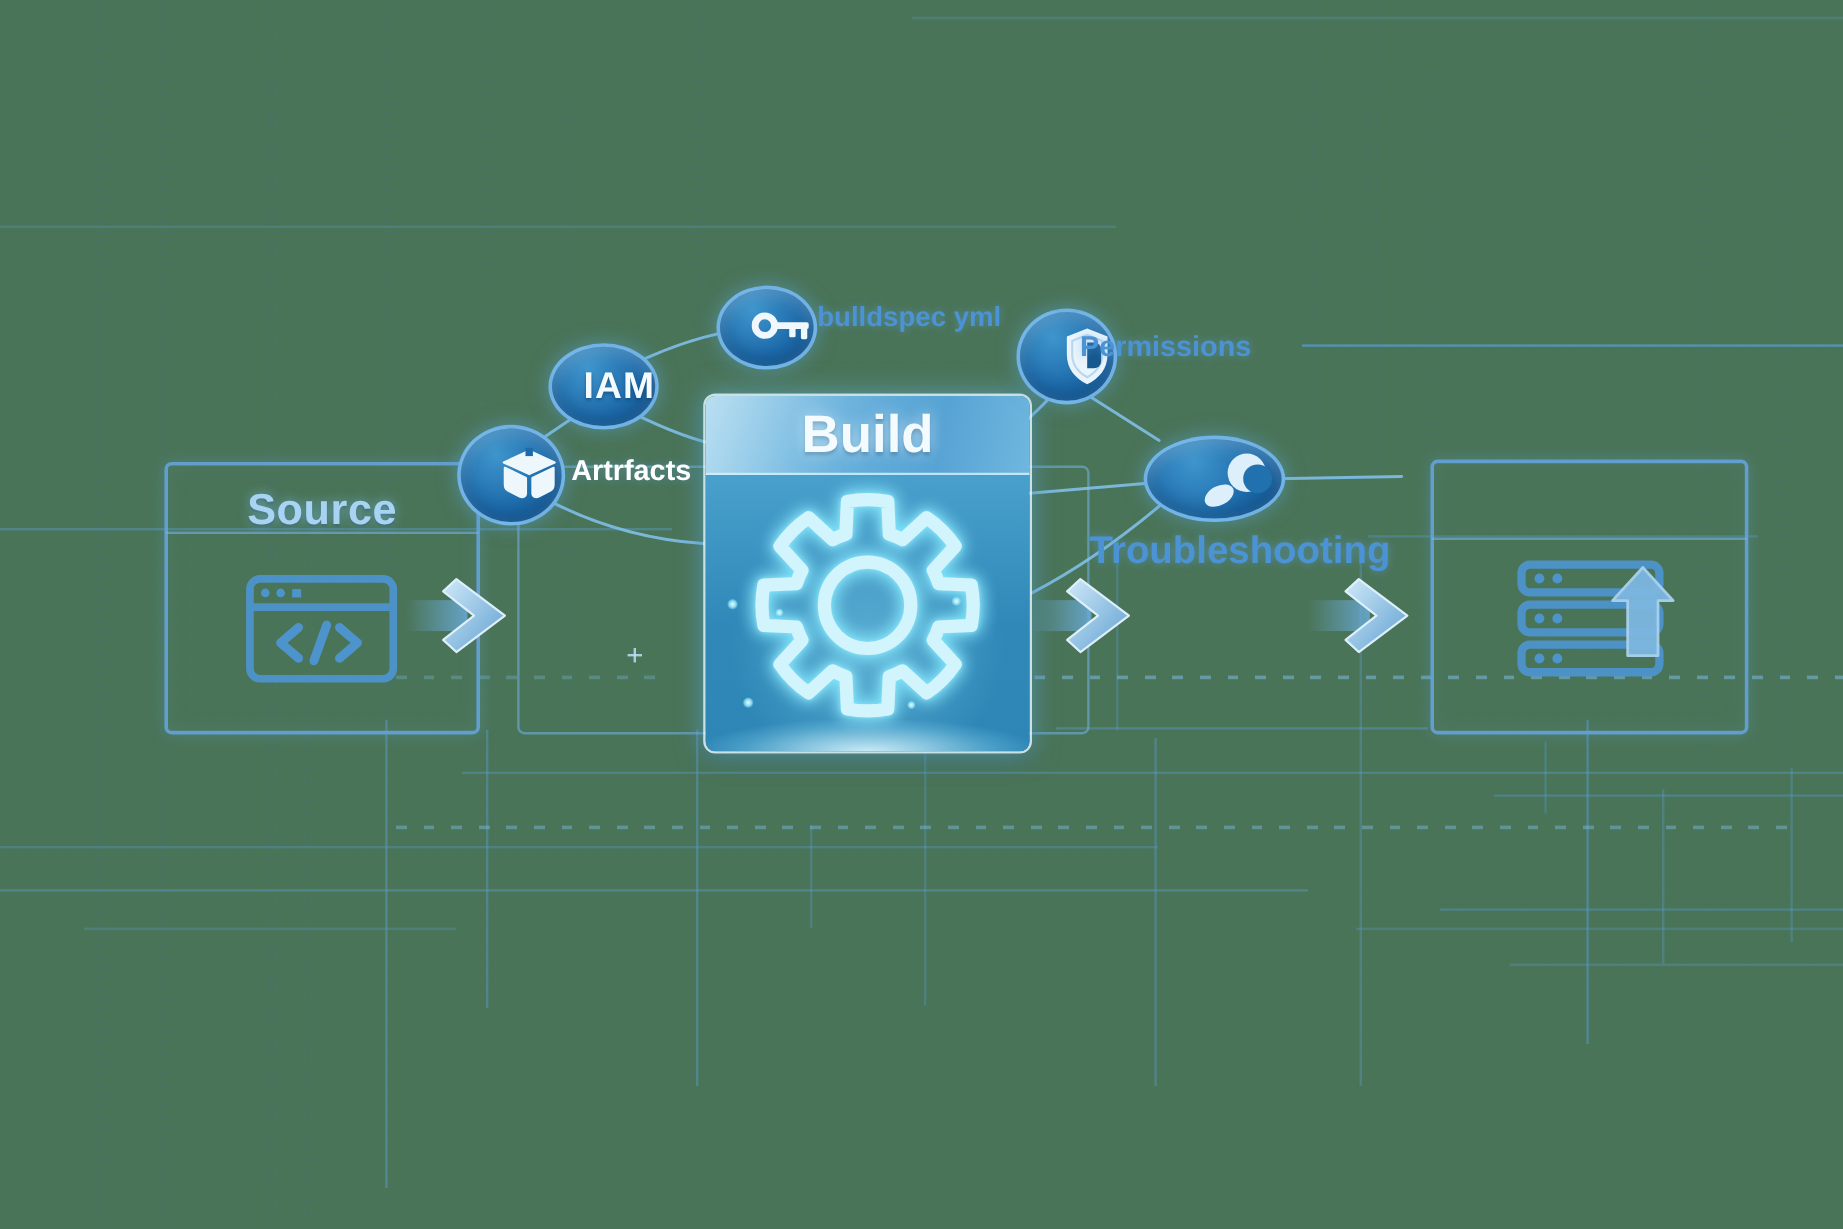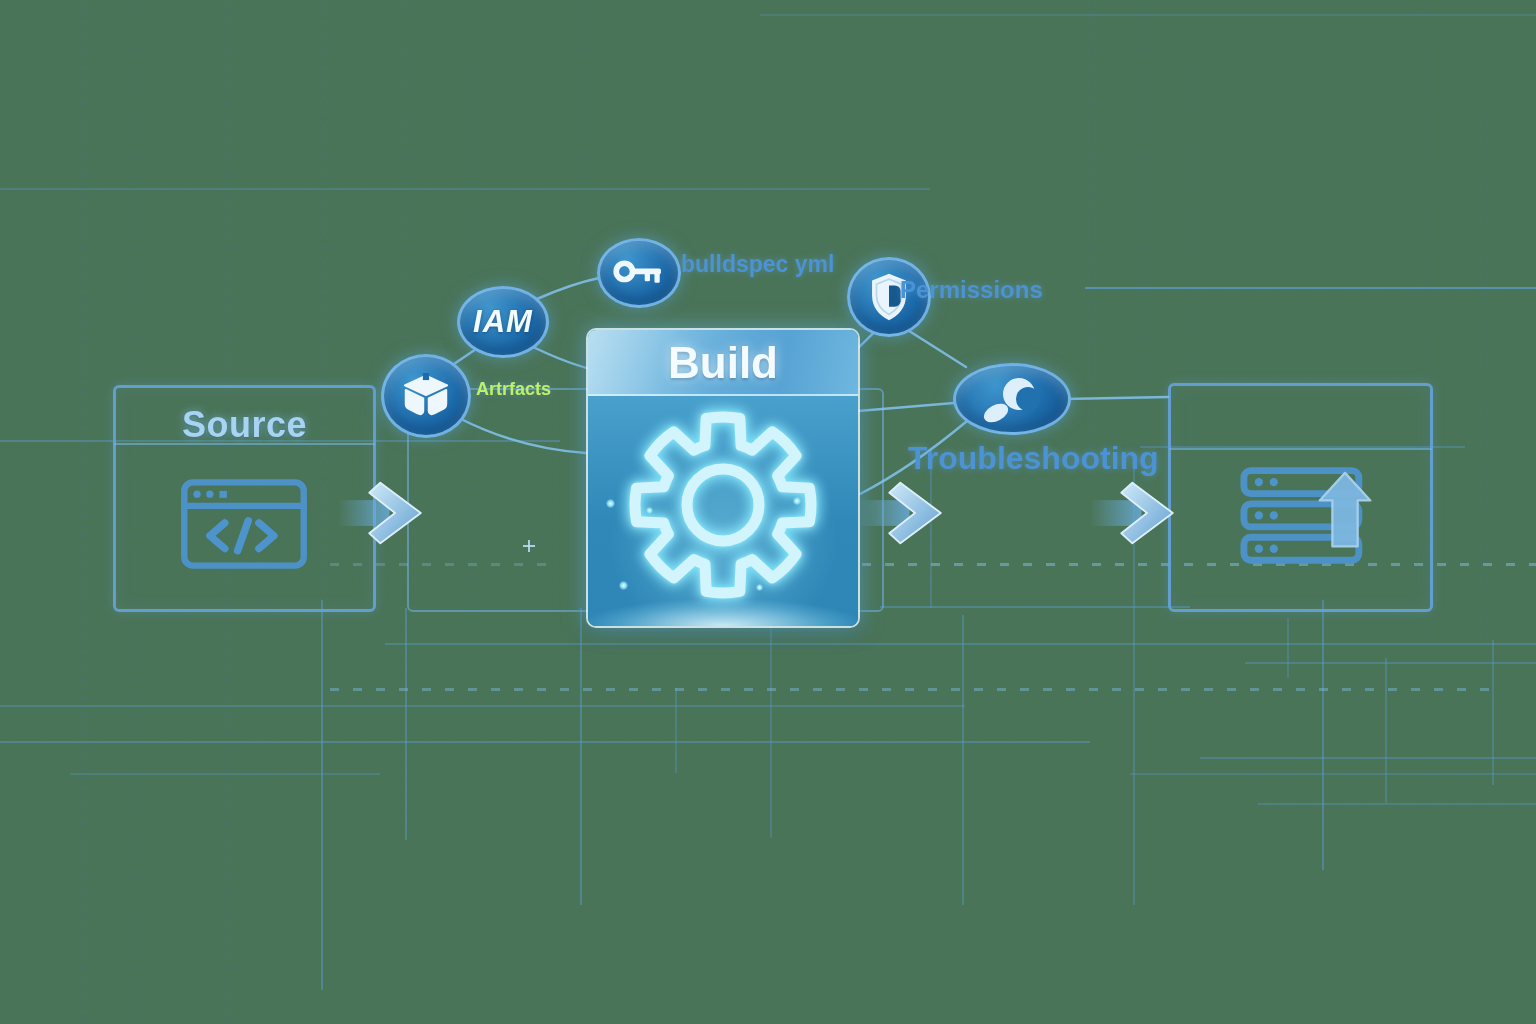--- a/index.html
+++ b/index.html
@@ -14,21 +14,21 @@
     background-size:11px 15px;opacity:.10;pointer-events:none;}
   .spk{position:absolute;width:11px;
     background-image:radial-gradient(rgba(55,115,180,.55) 1px,transparent 1.4px);
     background-size:6px 9px;opacity:.28;pointer-events:none;}
   .hl{position:absolute;height:2px;background:#5a9fd4;pointer-events:none;}
   .vl{position:absolute;width:2px;background:#5a9fd4;pointer-events:none;}
   .dots{position:absolute;height:3px;pointer-events:none;
     background:repeating-linear-gradient(90deg,rgba(130,195,240,.8) 0 9px,transparent 9px 23px);}
   
   .stage-box{position:absolute;border:3px solid rgba(100,162,216,.92);border-radius:6px;
-    box-shadow:0 0 12px rgba(100,170,230,.25), inset 0 0 18px rgba(120,190,240,.08);}
+    box-shadow:0 0 12px rgba(100,170,230,.25), inset 0 0 18px rgba(120,190,240,.08);margin-left:24px;}
   .stage-box.mid{border-width:2px;border-color:rgba(115,180,232,.55);box-shadow:none;}
   .stage-title{position:absolute;left:0;right:0;top:16px;text-align:center;
     font-size:36px;font-weight:700;color:#a8d3f2;letter-spacing:.5px;
     text-shadow:0 0 9px rgba(125,195,245,.6),0 1px 2px rgba(20,60,100,.35);}
   .stage-divider{position:absolute;left:-2px;right:-2px;height:2px;background:rgba(115,180,232,.6);}
   
   .build-box{position:absolute;left:586px;top:328px;width:270px;height:296px;border-radius:10px;
     border:2px solid rgba(225,245,252,.85);overflow:hidden;
     box-shadow:0 0 22px rgba(120,200,240,.5),0 6px 18px rgba(20,70,110,.35);}
   .build-header{position:relative;height:64px;
@@ -51,21 +51,21 @@
     background:radial-gradient(circle,#eafcff 0%,rgba(150,235,252,.8) 45%,transparent 75%);}
   .plus-sparkle{position:absolute;width:12px;height:12px;pointer-events:none;}
   .plus-sparkle::before,.plus-sparkle::after{content:"";position:absolute;background:rgba(185,225,250,.85);}
   .plus-sparkle::before{left:5px;top:0;width:2px;height:12px;}
   .plus-sparkle::after{left:0;top:5px;width:12px;height:2px;}
   
   .sat{position:absolute;border-radius:50%;
     background:radial-gradient(circle at 35% 28%,#3e95cc 0%,#1d6bab 58%,#14568f 100%);
     border:3px solid rgba(128,192,240,.85);
     box-shadow:0 0 16px rgba(90,170,230,.5), inset 0 5px 12px rgba(255,255,255,.22), inset 0 -6px 14px rgba(10,50,90,.35);
-    display:flex;align-items:center;justify-content:center;font-style:italic;}
+    display:flex;align-items:center;justify-content:flex-end;}
   .iam-text{font-size:31px;font-weight:700;color:#f4fbff;letter-spacing:1px;
     text-shadow:0 1px 3px rgba(10,50,90,.5);}
   .node-label{position:absolute;font-weight:700;color:#4b93d4;
     text-shadow:0 0 7px rgba(100,170,235,.45);white-space:nowrap;}
   
   .flow-arrow{position:absolute;}
   
   .connectors{position:absolute;left:0;top:0;pointer-events:none;}
 </style>
 </head>
@@ -206,21 +206,21 @@
   <div class="sat" style="left:381px;top:354px;width:84px;height:78px">
     <svg width="54" height="46" viewBox="0 0 60 52">
       <g fill="#eef7fc" stroke="#eef7fc" stroke-width="2" stroke-linejoin="round">
         <path d="M30,3 L54,14 L30,25 L6,14 Z"></path>
         <path d="M7,19 L27,28.5 L27,43 C27,46.5 24,47.5 20.5,45.8 L10,40.5 C7.5,39.2 7,37.5 7,34.5 Z"></path>
         <path d="M53,19 L33,28.5 L33,43 C33,46.5 36,47.5 39.5,45.8 L50,40.5 C52.5,39.2 53,37.5 53,34.5 Z"></path>
       </g>
       <rect x="26.5" y="0" width="7" height="8" fill="#1d6bab"></rect>
     </svg>
   </div>
-  <div class="node-label" style="left:476px;top:379px;font-size:18px;color:#bef264">Artrfacts</div>
+  <div class="node-label" style="left:476px;top:379px;font-size:24px;color:#ffffff">Artrfacts</div>
 
   <div class="sat" style="left:457px;top:286px;width:86px;height:66px">
     <span class="iam-text">IAM</span>
   </div>
 
   <div class="sat" style="left:597px;top:238px;width:78px;height:64px">
     <svg width="52" height="36" viewBox="0 0 64 44">
       <circle cx="14" cy="20" r="10" fill="none" stroke="#f0f8fd" stroke-width="7"></circle>
       <rect x="23" y="16.5" width="36" height="7" rx="2" fill="#f0f8fd"></rect>
       <rect x="39" y="22" width="6.5" height="10" rx="1.5" fill="#f0f8fd"></rect>

